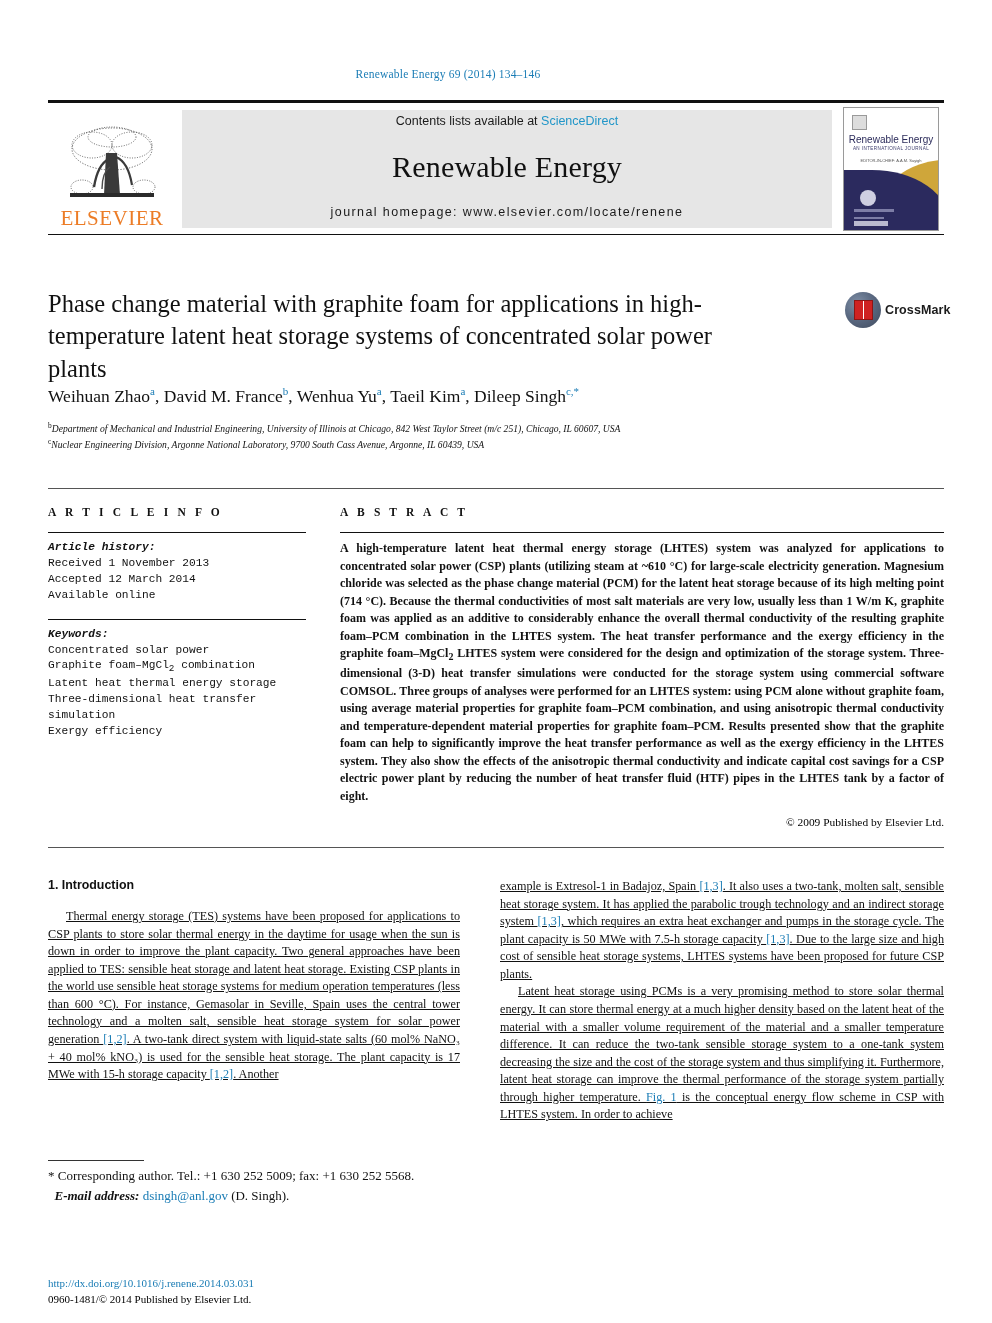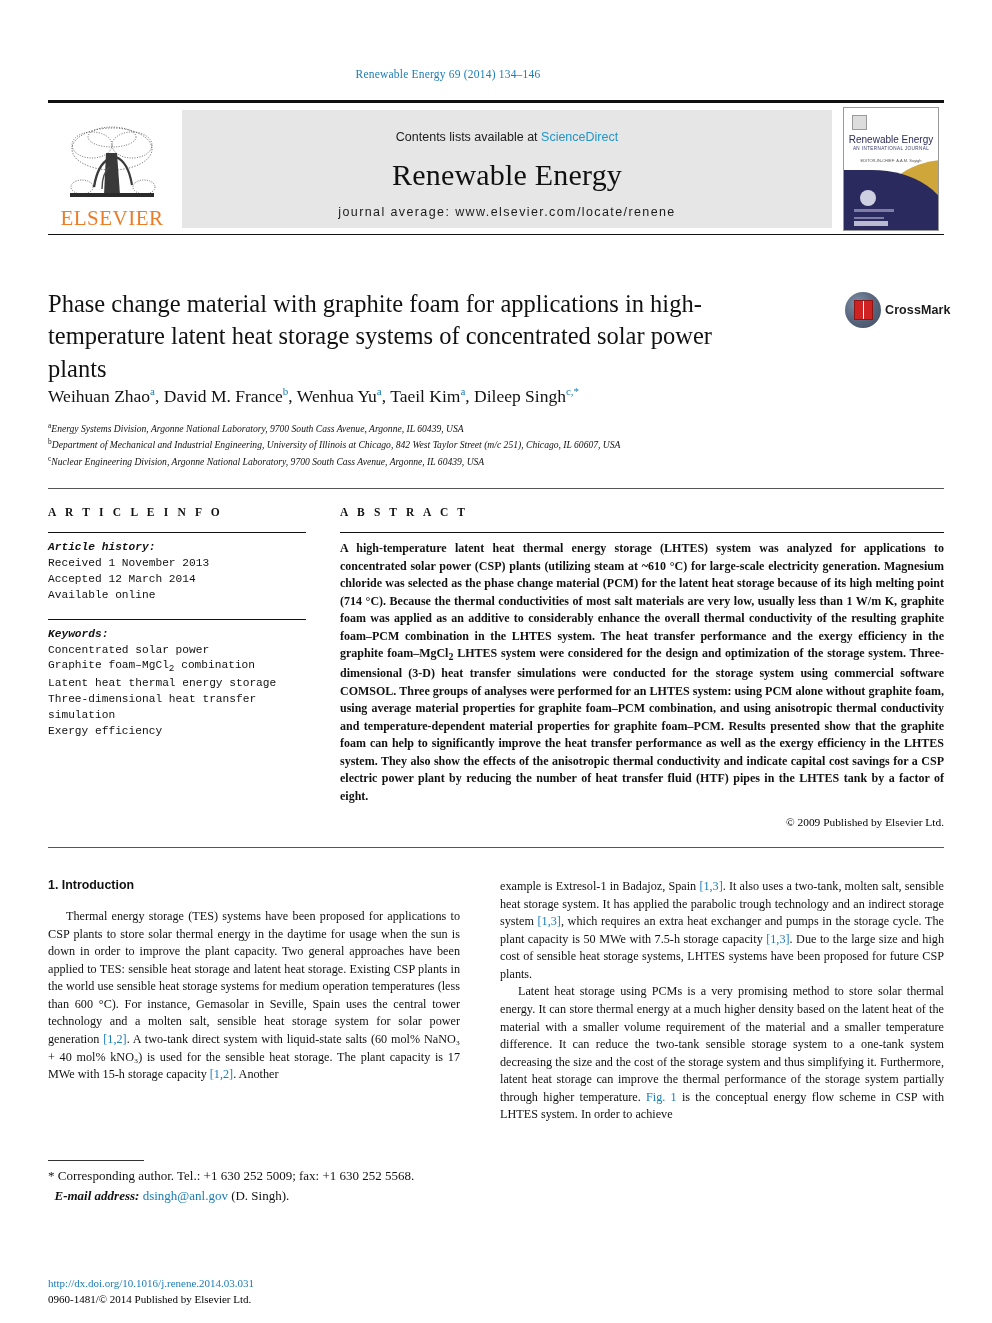--- a/index.html
+++ b/index.html
@@ -63,21 +63,21 @@
     margin-top: 1px;
   }
   .banner {
     flex: 1 1 auto;
     background: #e6e6e6;
     margin: 3px 6px 3px 6px;
     display: flex;
     flex-direction: column;
     align-items: center;
     justify-content: space-between;
-    padding: 20px 0 9px 0;
+    padding: 4px 0 9px 0;
   }
   .banner .contents {
     font-family: "Liberation Sans", sans-serif;
     font-size: 12.5px;
     color: #1b1b1b;
   }
   .banner .contents .sd {
     color: #2196c8;
   }
   .banner .jtitle {
@@ -313,20 +313,21 @@
     margin: 0 0 16px 0;
     color: #111;
   }
   p.body {
     margin: 0;
     font-size: 12.2px;
     line-height: 1.44;
     text-align: justify;
     text-indent: 18px;
     color: #111;
+    text-decoration: underline;
   }
   p.body.cont { text-indent: 0; }
   a.ref, .ref {
     color: #1a7cb5;
     text-decoration: none;
   }
 
   
   .fnrule {
     position: absolute;
@@ -379,21 +380,21 @@
         </g>
       </svg>
       <div class="elsevier-word">ELSEVIER</div>
     </div>
 
     <div class="banner">
       <div class="contents">
         <span>Contents lists available at </span><span class="sd">ScienceDirect</span>
       </div>
       <div class="jtitle">Renewable Energy</div>
-      <div class="jhome">journal average: www.elsevier.com/locate/renene</div>
+      <div class="jhome">journal homepage: www.elsevier.com/locate/renene</div>
     </div>
 
     <div class="cover">
       <div class="cover-img">
         <div class="cover-sq"></div>
         <div class="cover-t1">Renewable Energy</div>
         <div class="cover-t2">AN INTERNATIONAL JOURNAL</div>
         <div class="cover-t3">EDITOR-IN-CHIEF: A.A.M. Sayigh</div>
         <div class="cover-wave2"></div>
         <div class="cover-wave3"></div>
@@ -410,21 +411,20 @@
   <div class="crossmark">
     <span class="cm-circle">
         <span class="cm-book"></span>
       </span>
     <span class="cm-word">CrossMark</span>
   </div>
 
   <div class="authors">Weihuan Zhao<sup>a</sup>, David M. France<sup>b</sup>, Wenhua Yu<sup>a</sup>, Taeil Kim<sup>a</sup>, Dileep Singh<sup>c,*</sup></div>
 
   <div class="affils">
-    <div><sup>a</sup><span>Energy Systems Division, Argonne National Laboratory, 9700 South Cass Avenue, Argonne, IL 60439, USA</span></div>
     <div><sup>b</sup><span>Department of Mechanical and Industrial Engineering, University of Illinois at Chicago, 842 West Taylor Street (m/c 251), Chicago, IL 60607, USA</span></div>
     <div><sup>c</sup><span>Nuclear Engineering Division, Argonne National Laboratory, 9700 South Cass Avenue, Argonne, IL 60439, USA</span></div>
   </div>
 
   <div class="rule-main"></div>
 
   <div class="infocol">
     <div class="sechead">A R T I C L E  I N F O</div>
     <div class="thinrule"></div>
     <div class="infoblock">

